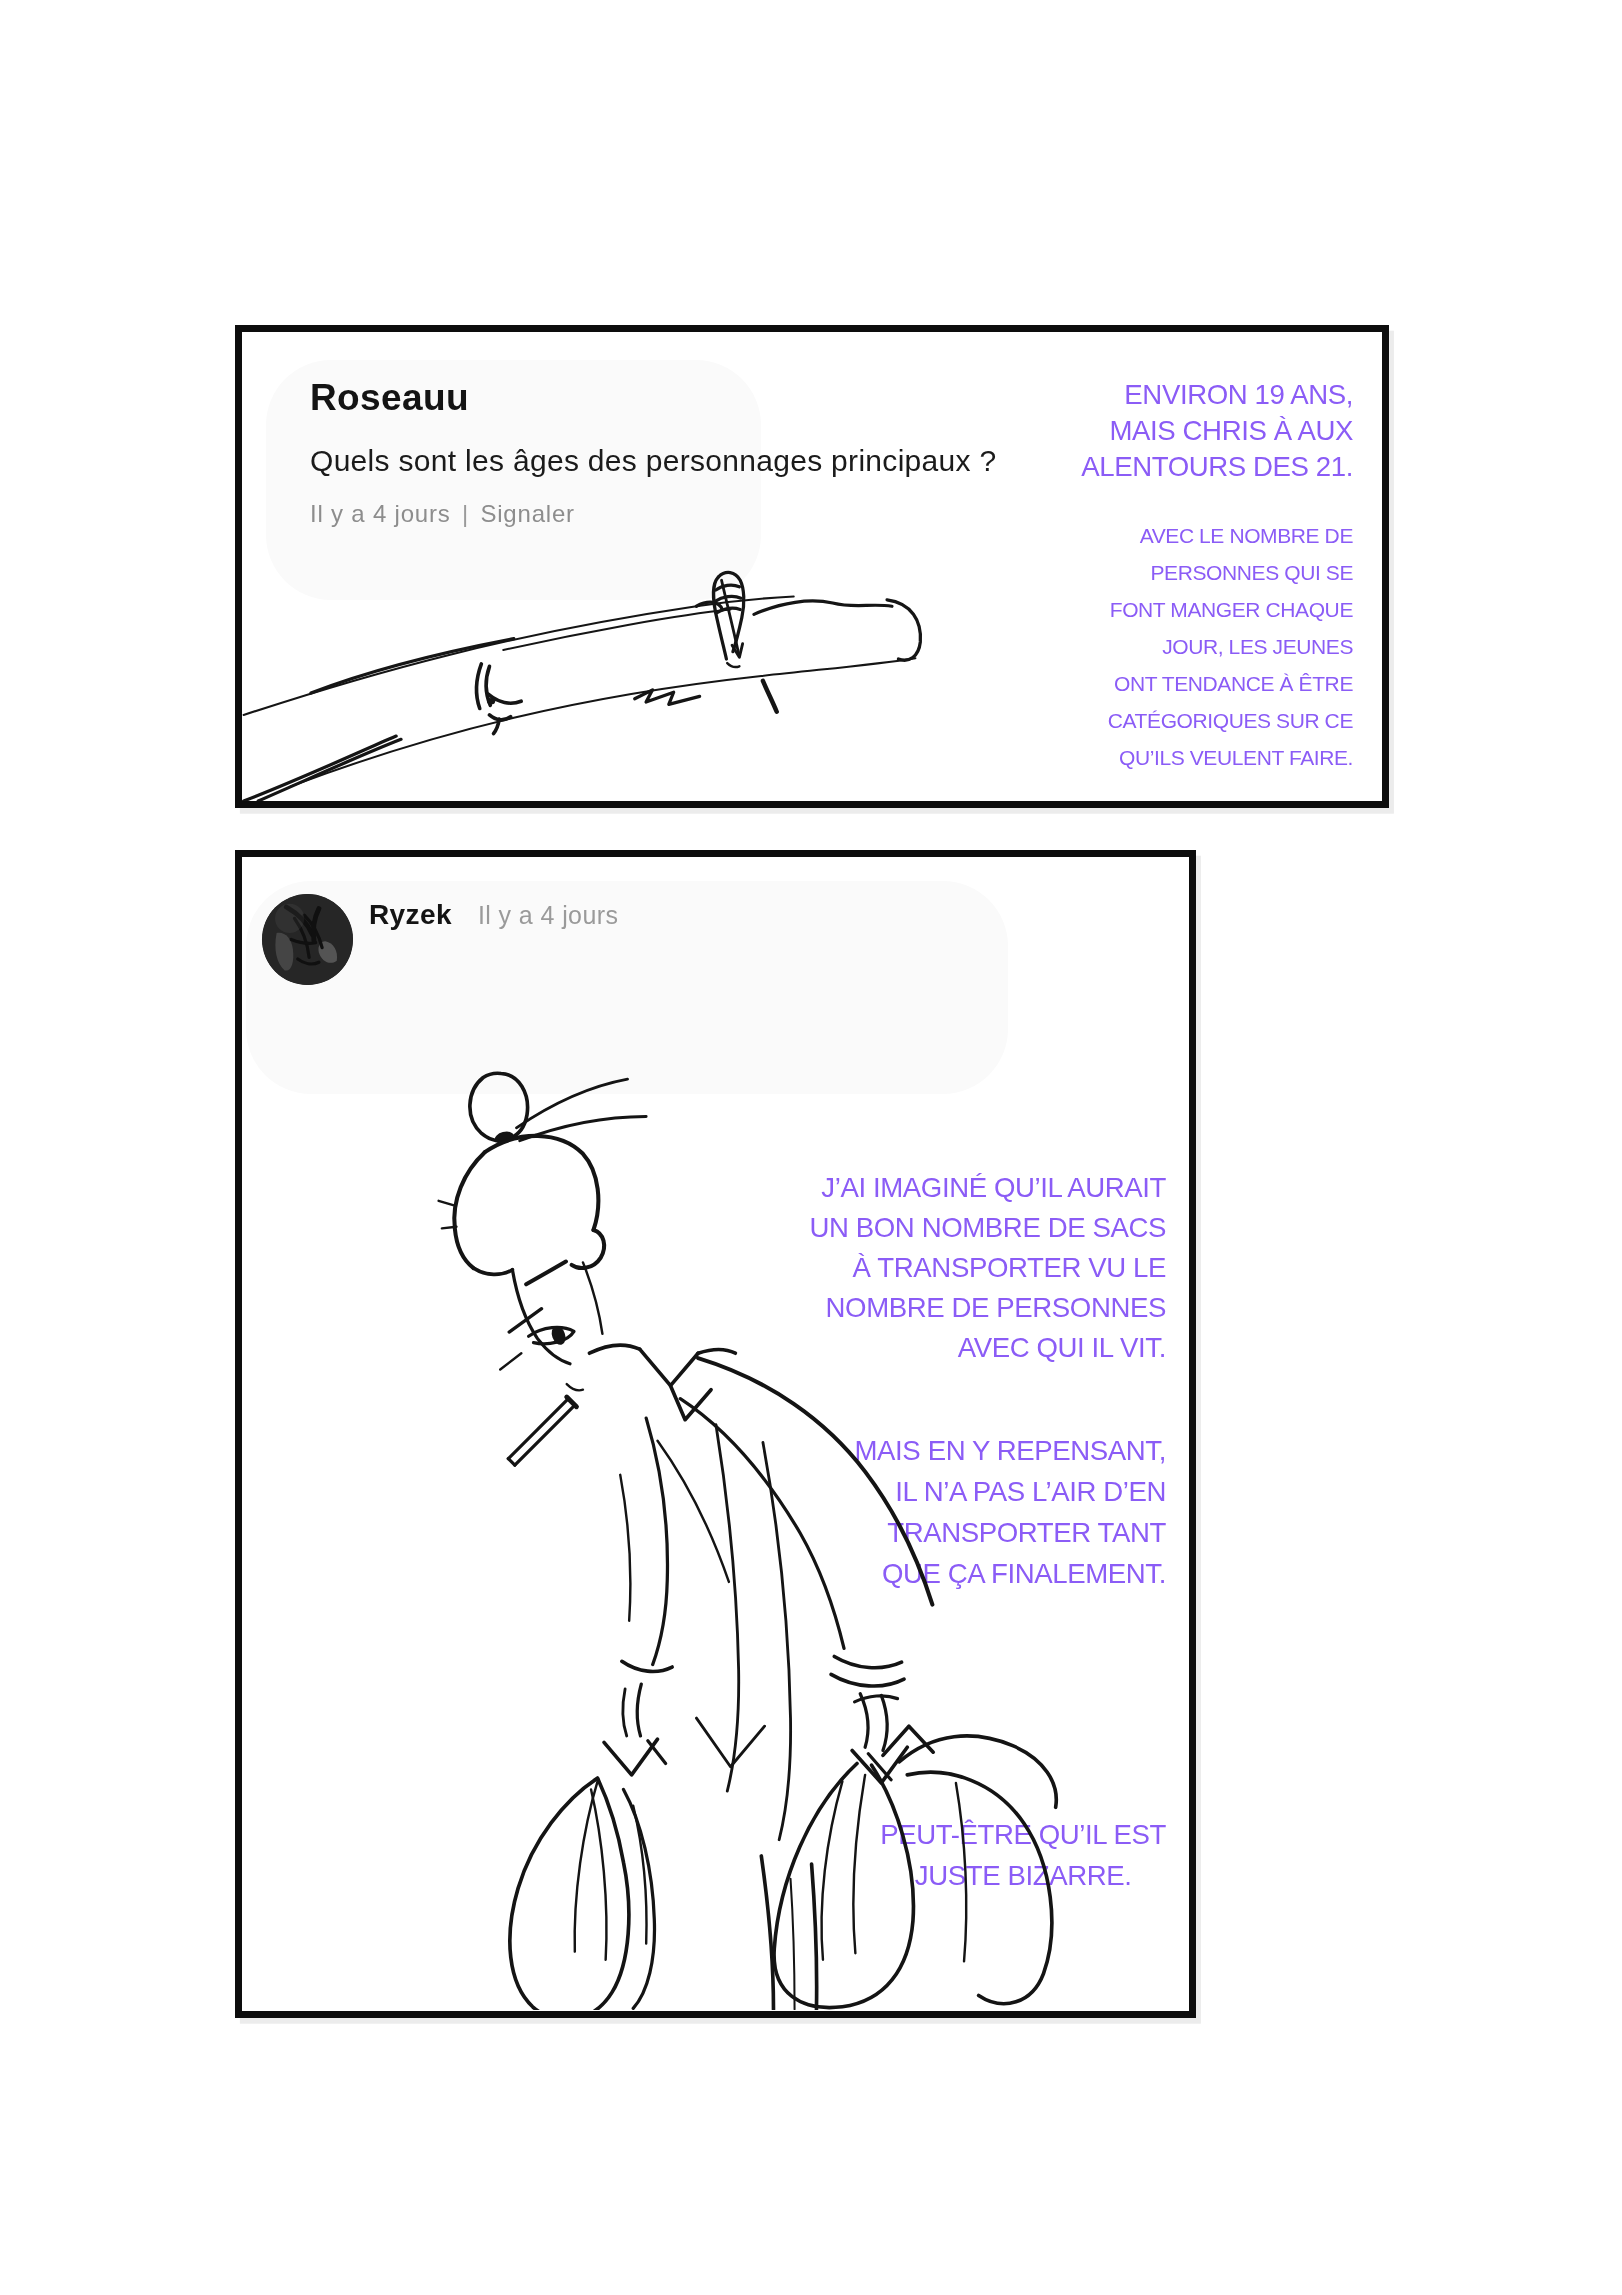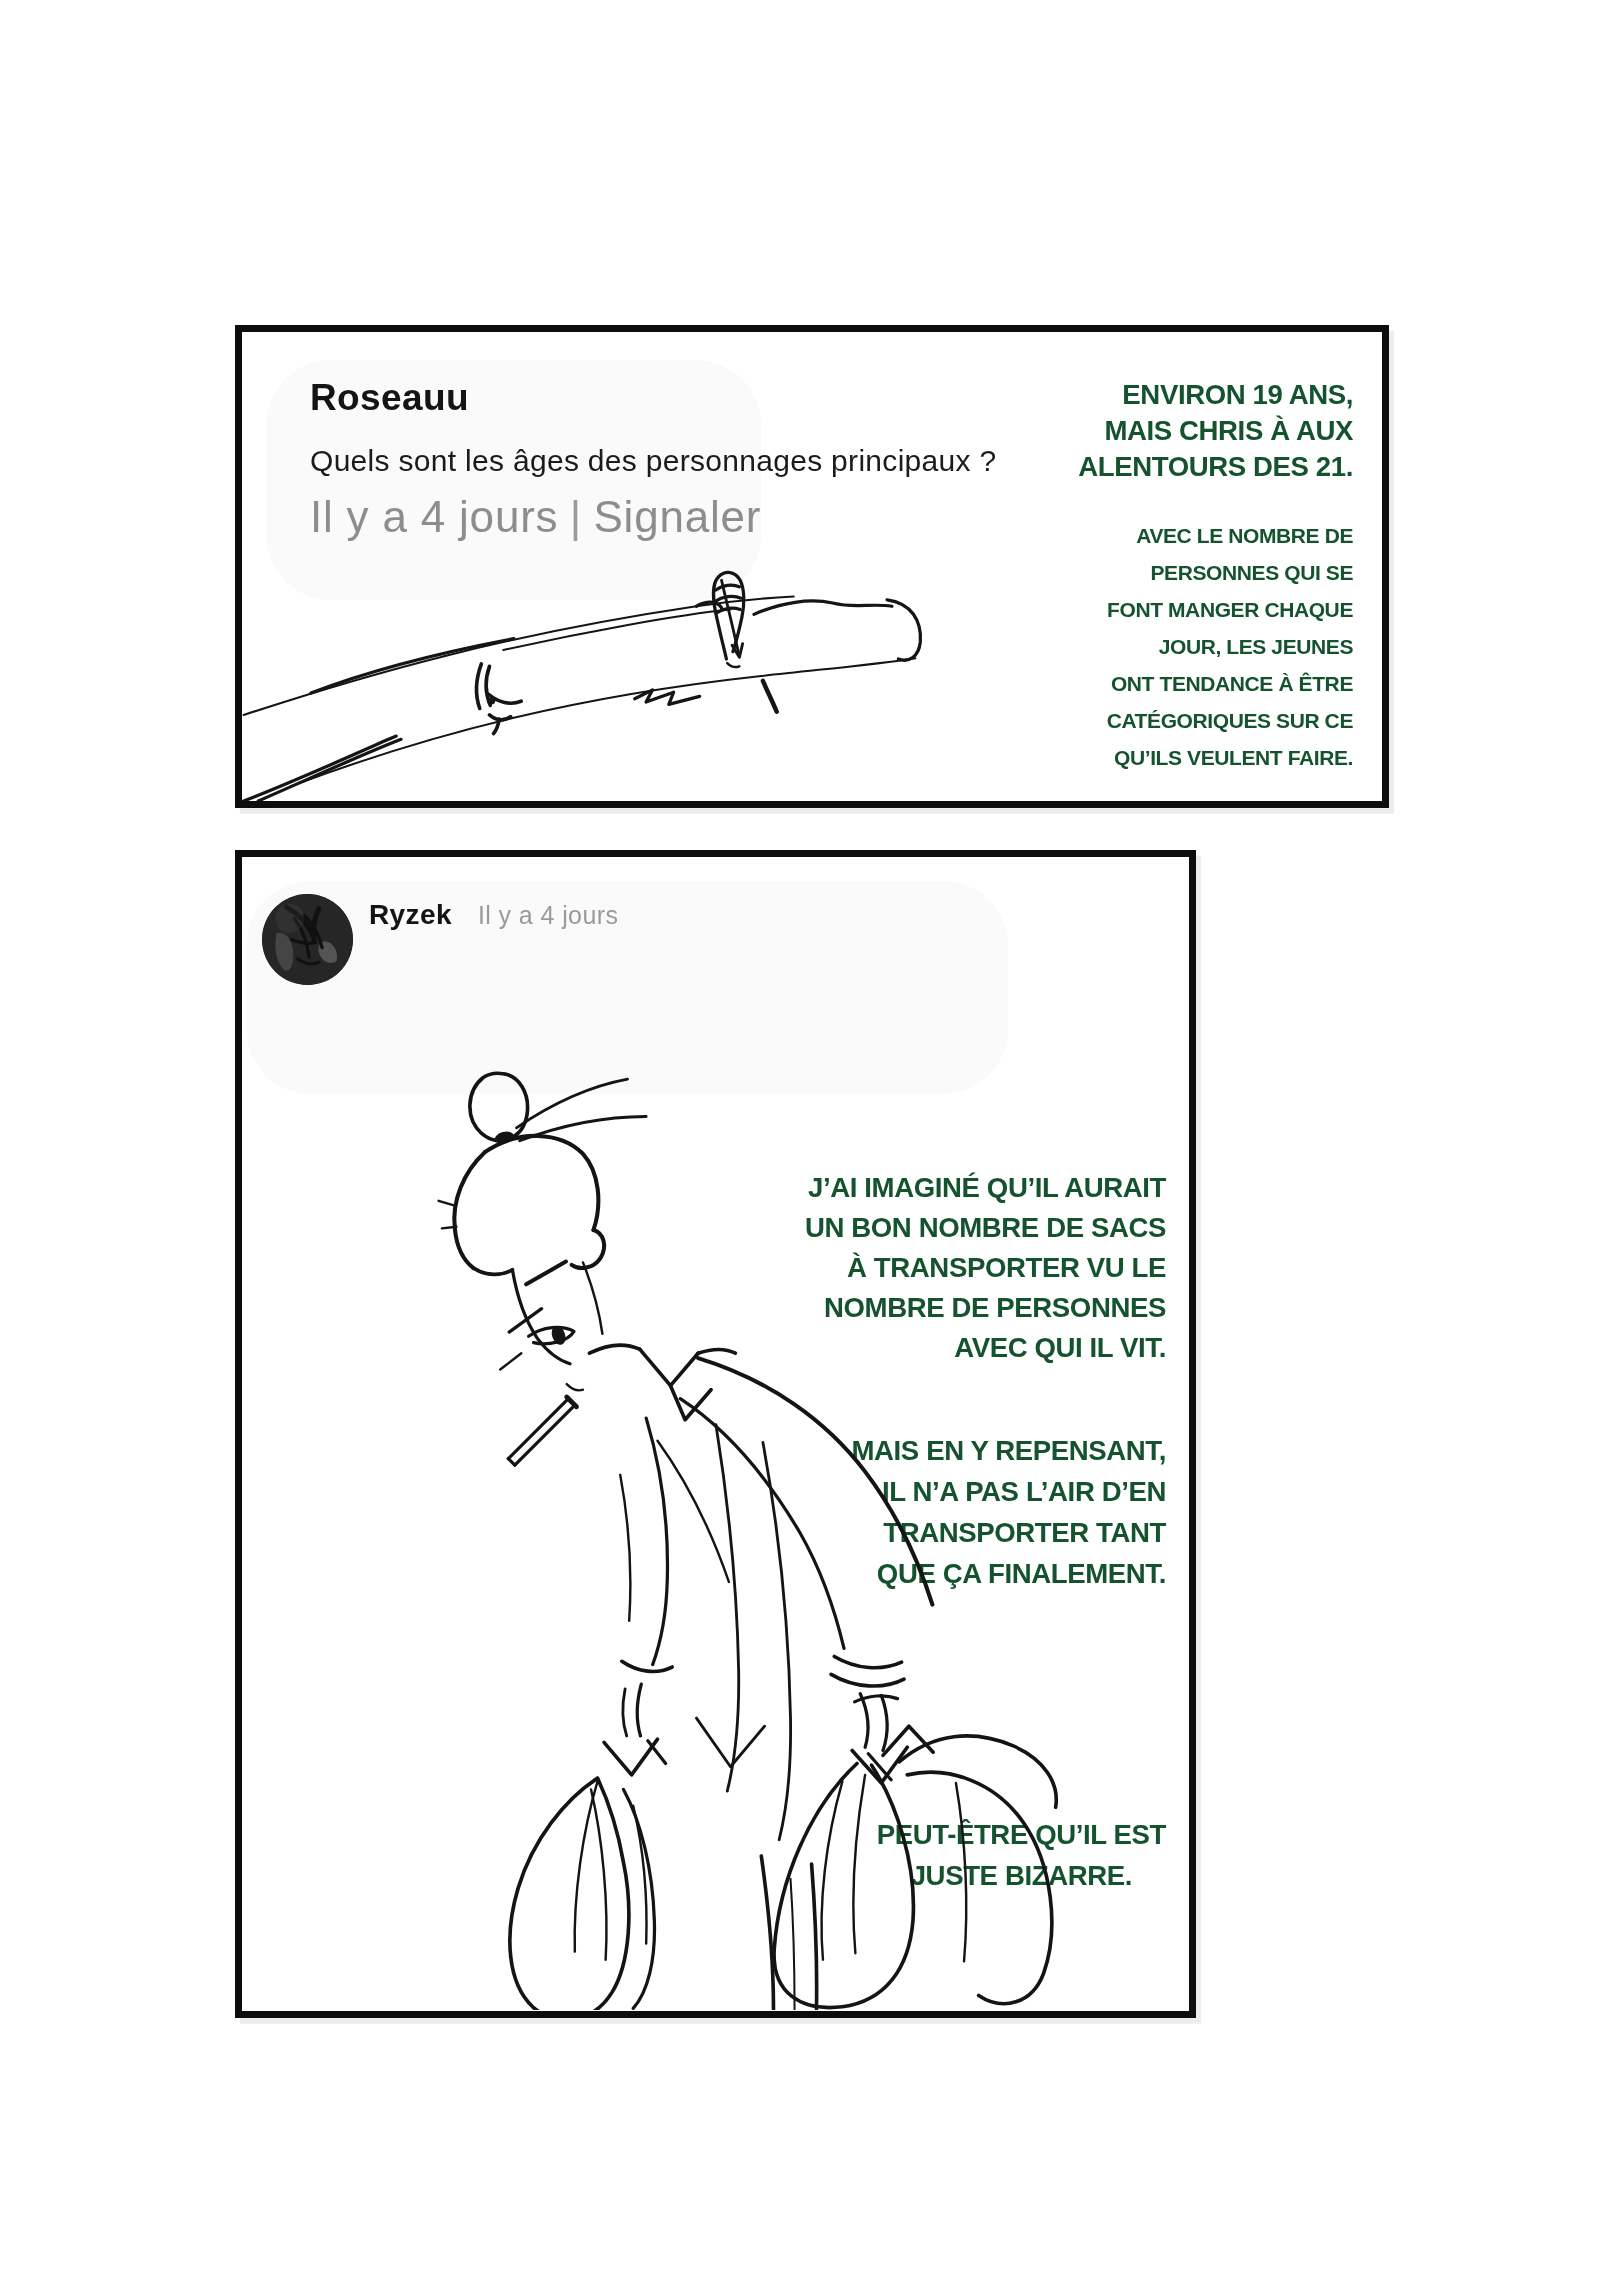--- a/index.html
+++ b/index.html
@@ -7,25 +7,25 @@
         font-family:"Liberation Sans", sans-serif;}
   .panel{position:absolute;background:#ffffff;border:7.3px solid #0d0d0d;box-sizing:border-box;
          box-shadow:4.9px 5.7px 0 0 #ececec;margin-top:24px;}
   .panel-top{left:235px;top:301px;width:1154px;height:483px;}
   .panel-bottom{left:235px;top:826px;width:961px;height:1168px;}
   .soft-card{position:absolute;background:#fafafa;border-radius:65px;}
   .sketch{position:absolute;left:0;top:0;}
 
   .p1-username{position:absolute;left:68px;top:45px;font-size:37px;font-weight:700;color:#141414;letter-spacing:0.4px;white-space:nowrap;}
   .p1-body{position:absolute;left:68px;top:112px;font-size:30px;font-weight:400;color:#1b1b1b;letter-spacing:0.3px;white-space:nowrap;}
-  .p1-meta{position:absolute;left:68px;top:160px;font-size:44px;color:#8d8d8d;letter-spacing:0.8px;white-space:nowrap;}
+  .p1-meta{position:absolute;left:68px;top:168px;font-size:24px;color:#8d8d8d;letter-spacing:0.8px;white-space:nowrap;}
   .p1-meta .sep{margin:0 11.4px;color:#9a9a9a;}
   .report{color:#8d8d8d;text-decoration:none;cursor:pointer;}
 
-  .answer{position:absolute;text-align:right;font-weight:700;color:#14532d;letter-spacing:-0.4px;white-space:nowrap;}
+  .answer{position:absolute;text-align:right;font-weight:400;color:#8b5cf6;letter-spacing:-0.4px;white-space:nowrap;}
   .a-top1{right:29px;top:45px;font-size:27.6px;line-height:36px;}
   .a-top2{right:29px;top:185px;font-size:21px;line-height:37px;}
   .a-bot1{right:23px;top:311px;font-size:27.6px;line-height:40px;}
   .a-bot2{right:23px;top:573px;font-size:27.6px;line-height:41px;}
   .a-bot3{right:23px;top:957px;font-size:27.6px;line-height:41px;text-align:center;}
 
   .avatar{position:absolute;left:19.5px;top:37px;width:91px;height:91px;border-radius:50%;overflow:hidden;background:#262626;}
   .p2-header{position:absolute;left:127px;top:42px;display:flex;align-items:baseline;gap:26px;white-space:nowrap;}
   .p2-username{font-size:28px;font-weight:700;color:#141414;letter-spacing:0.4px;}
   .p2-meta{font-size:25px;color:#9a9a9a;letter-spacing:0.4px;}

